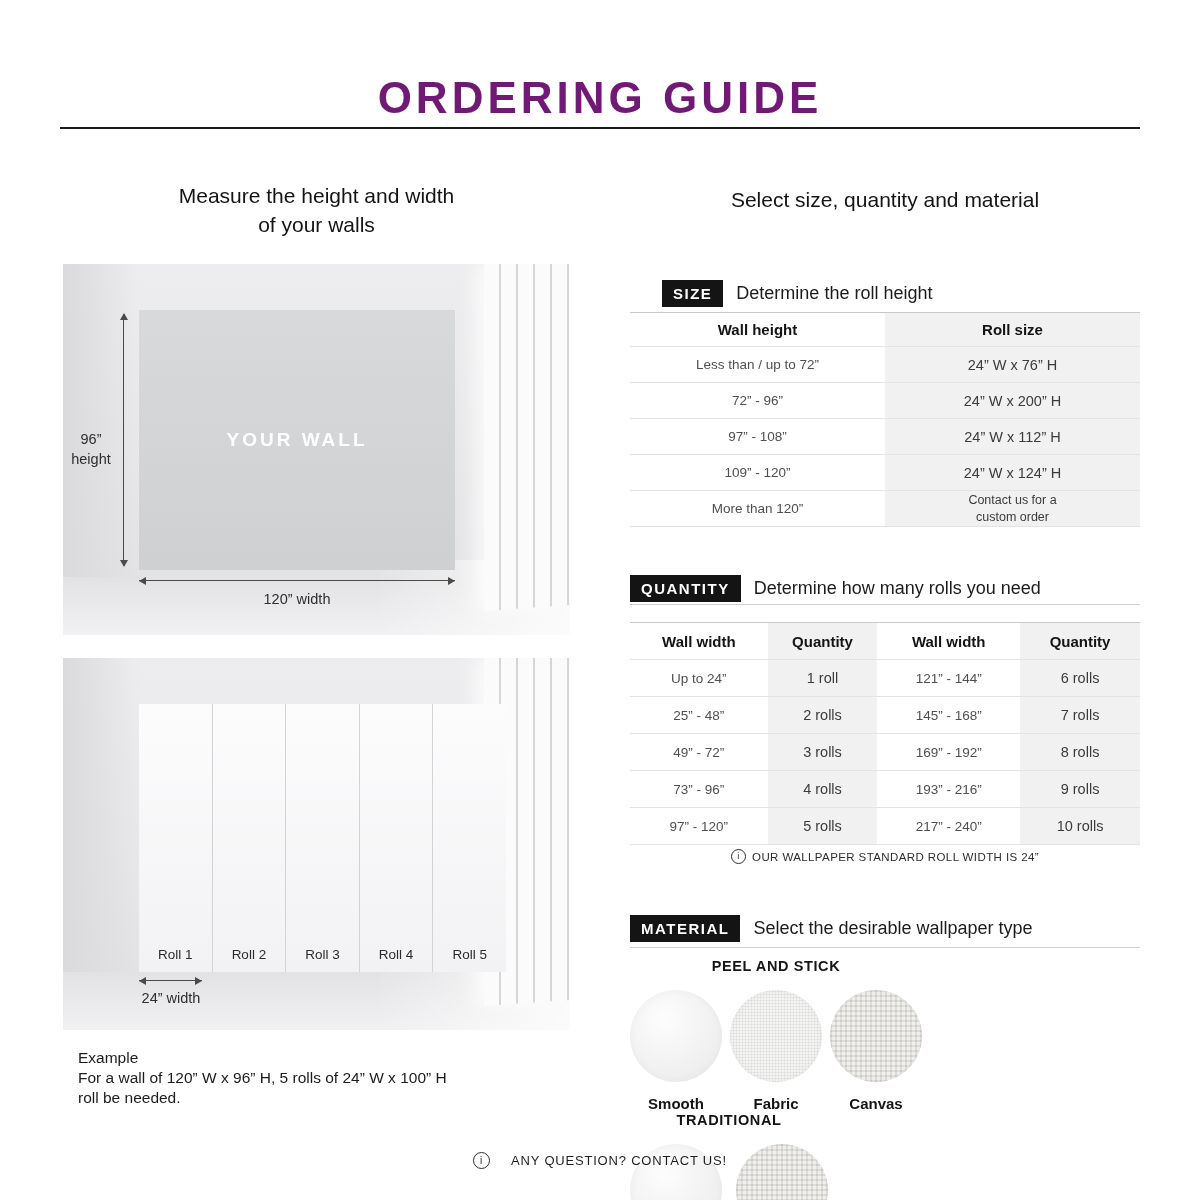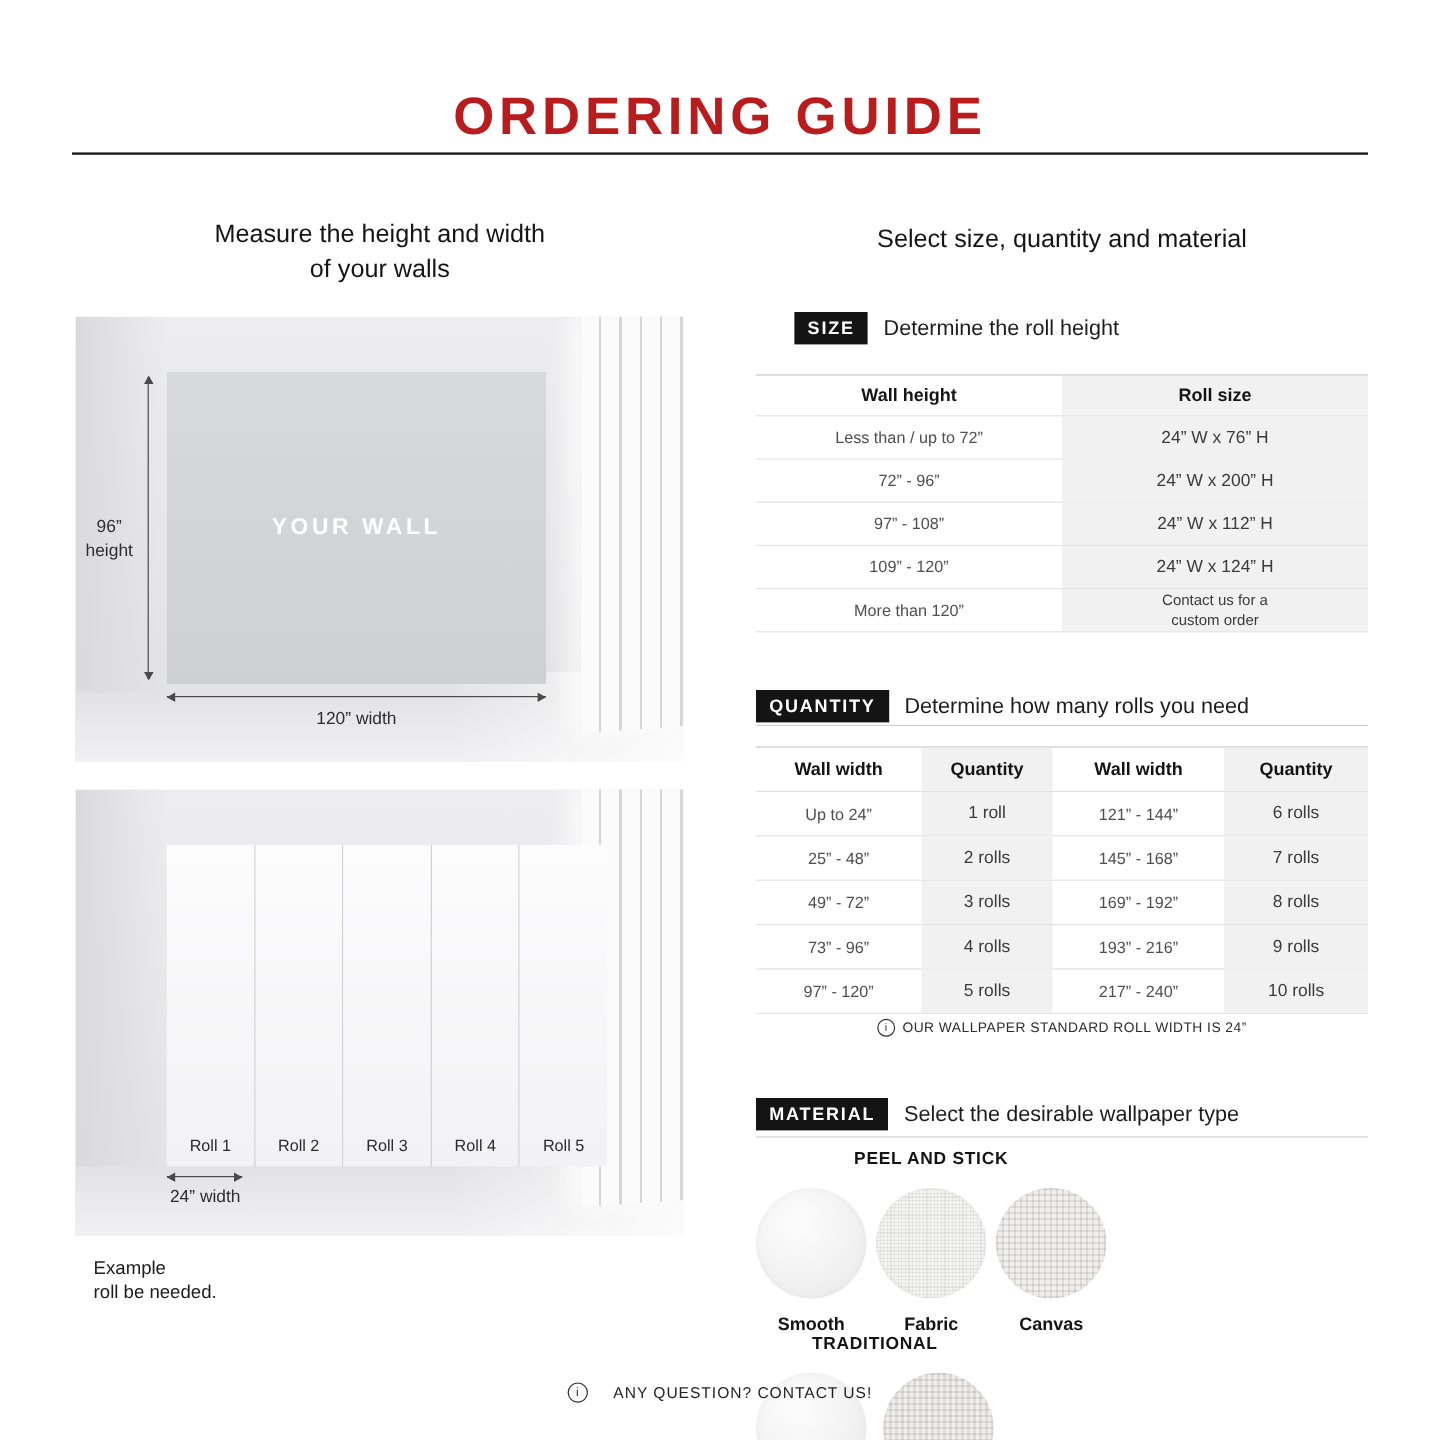--- a/index.html
+++ b/index.html
@@ -1,21 +1,21 @@
 <!DOCTYPE html>
 <html><head>
 <meta charset="utf-8">
 <style>
   html,body{margin:0;padding:0;background:#fff;}
   .page{position:relative;width:1200px;height:1200px;background:#ffffff;overflow:hidden;
         font-family:"Liberation Sans", sans-serif;color:#1a1a1a;}
 
   
   .title{position:absolute;top:44px;left:0;width:100%;text-align:center;
-         font-size:44px;font-weight:600;letter-spacing:4px;color:#b91c1c;}
+         font-size:44px;font-weight:600;letter-spacing:4px;color:#701a75;}
   .title-rule{position:absolute;top:127px;left:60px;right:60px;border-top:2px solid #1b1b1b;}
 
   
   .col-heading{position:absolute;text-align:center;font-size:21px;font-weight:500;
                line-height:1.38;color:#141414;}
   .heading-left{top:182px;left:63px;width:507px;}
   .heading-right{top:186px;left:630px;width:510px;}
 
   
   .room{position:absolute;left:63px;width:507px;overflow:hidden;
@@ -63,21 +63,21 @@
   .height-label{left:2px;top:166px;width:52px;}
   .width-label{left:76px;top:326px;width:316px;}
   .width-label2{left:50px;top:331px;width:116px;}
 
   
   .example{position:absolute;left:78px;top:1048px;width:480px;
         font-size:15.5px;line-height:1.3;color:#1c1c1c;}
 
   
   .badge-row{position:absolute;left:630px;display:flex;align-items:center;}
-  .row-size{top:260px;padding-left:32px;}
+  .row-size{top:280px;padding-left:32px;}
   .row-quantity{top:575px;}
   .row-material{top:915px;}
   .badge{background:#141414;color:#ffffff;font-weight:700;font-size:15px;
         letter-spacing:1.5px;padding:5px 11px;}
   .section-sub{margin-left:13px;font-size:18px;color:#1c1c1c;}
   .sep-line{position:absolute;left:630px;width:510px;border-top:1px solid #cfcfd1;}
   .line-quantity{top:604px;}
   .line-material{top:947px;}
 
   
@@ -185,20 +185,21 @@
       <div class="panel">
         <span class="roll-label">Roll 5</span>
       </div>
     </div>
     <div class="dim-h w2"></div>
     <div class="dim-label width-label2">24” width</div>
   </div>
 
   <div class="example">
     <div>Example</div>
+    <div>For a wall of 120” W x 96” H, 5 rolls of 24” W x 100” H</div>
     <div>roll be needed.</div>
   </div>
 
   <div class="col-heading heading-right">Select size, quantity and material</div>
 
   <div class="badge-row row-size">
     <span class="badge">SIZE</span>
     <span class="section-sub">Determine the roll height</span>
   </div>
 

